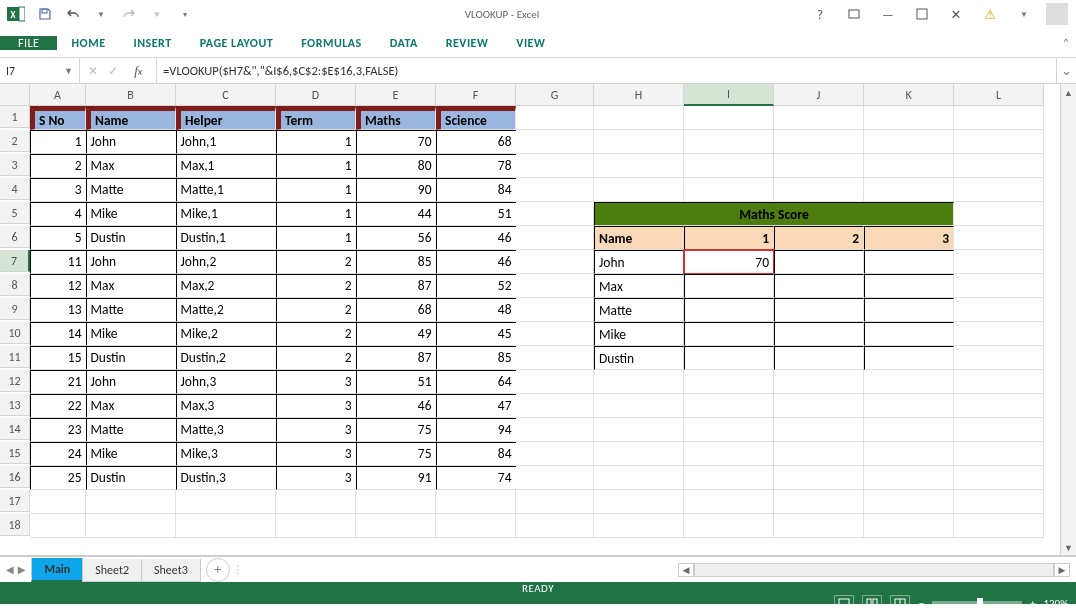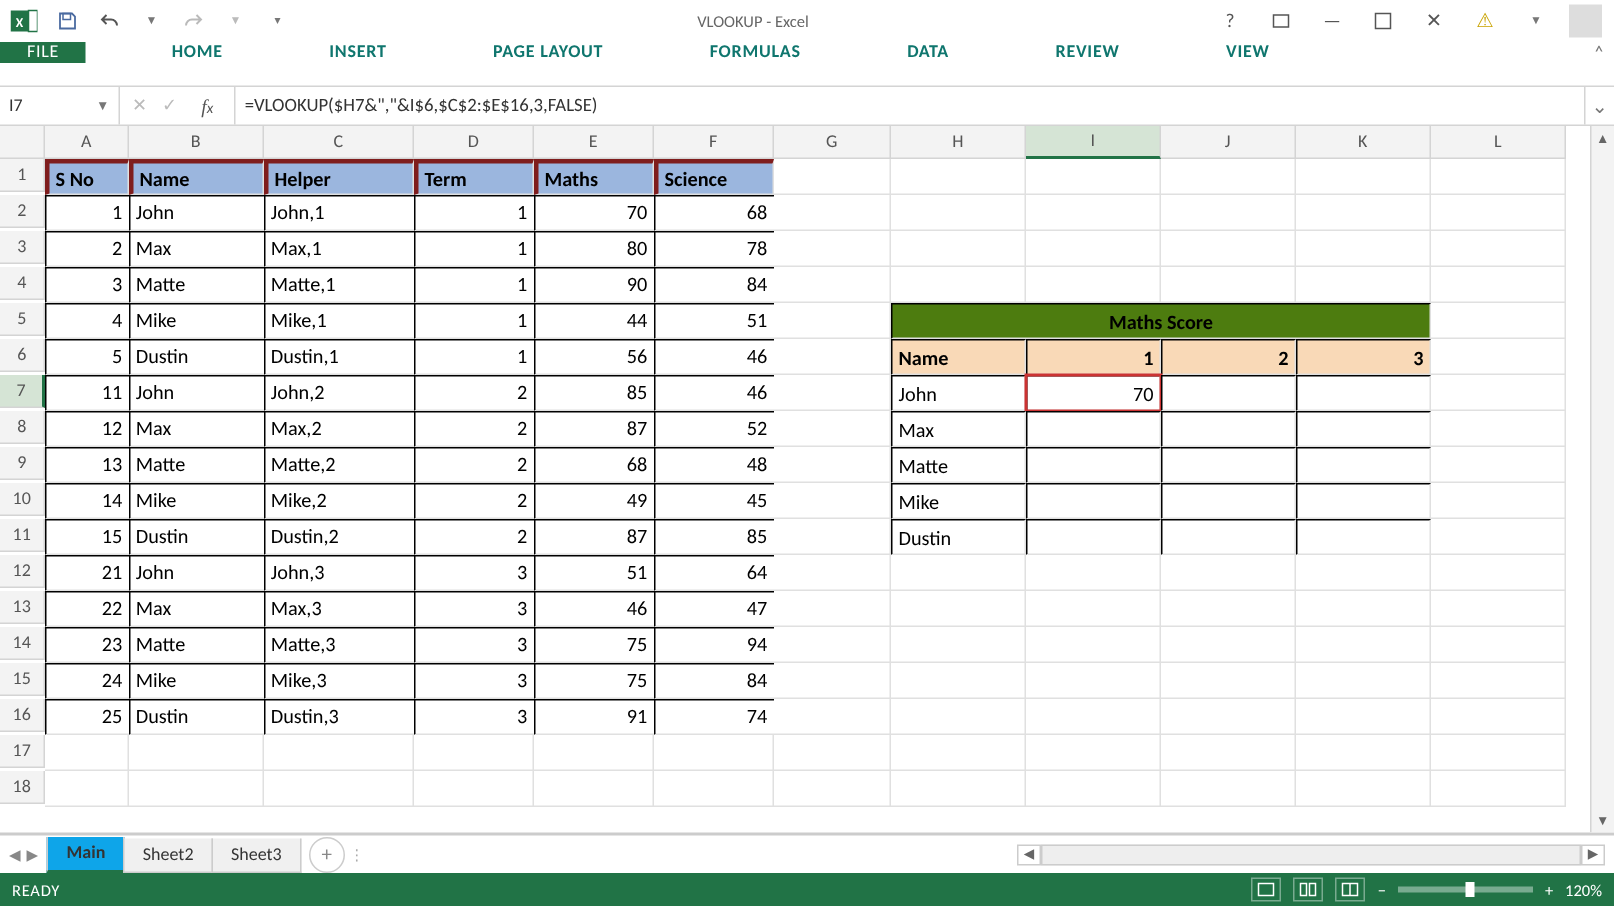--- a/index.html
+++ b/index.html
@@ -10,21 +10,21 @@
 .titlebar .app-icon { width: 24px; height: 20px; margin-left: 4px; display: inline-flex; align-items: center; justify-content: center; }
 .qat { display: flex; align-items: center; gap: 6px; margin-left: 6px; }
 .qat .qbtn { width: 22px; height: 22px; display: inline-flex; align-items: center; justify-content: center; color: #555; cursor: pointer; }
 .titlebar .title { flex: 1; text-align: center; color: #666; font-size: 11px; }
 .titlebar .wincontrols { display: flex; align-items: center; gap: 10px; padding-right: 8px; color: #555; }
 .titlebar .wincontrols .wc { width: 24px; height: 24px; display: inline-flex; align-items: center; justify-content: center; cursor: pointer; }
 .titlebar .wincontrols .avatar { background: #ddd; width: 22px; height: 22px; }
 .titlebar .wincontrols .warn { color: #c9a300; }
 
 
-.ribbon { height: 30px; border-bottom: 1px solid #d4d4d4; display: flex; align-items: flex-start; gap: 43px; }
+.ribbon { height: 30px; border-bottom: 1px solid #d4d4d4; display: flex; align-items: center; }
 .ribbon .tab { padding: 0 14px; display: flex; align-items: center; font-size: 12px; color: #0f766e; cursor: pointer; letter-spacing: 0.5px; font-weight: bold; }
 .ribbon .tab.file { background: #217346; color: #fff; font-weight: 500; padding: 0 18px; }
 .ribbon .spacer { flex: 1; }
 .ribbon .collapse { width: 20px; display: flex; align-items: center; justify-content: center; color: #777; cursor: pointer; }
 
 
 .fxbar { height: 26px; border-bottom: 1px solid #d4d4d4; display: flex; align-items: stretch; background: #fff; }
 .namebox { width: 80px; border-right: 1px solid #d4d4d4; display: flex; align-items: center; padding: 0 6px; font-size: 12px; }
 .namebox .dd { margin-left: auto; color: #777; font-size: 9px; }
 .fxicons { display: flex; align-items: center; border-right: 1px solid #d4d4d4; padding: 0 8px; gap: 10px; color: #888; }
@@ -36,21 +36,21 @@
 
 .gridwrap { position: relative; height: 472px; border-bottom: 1px solid #ccc; overflow: hidden; }
 .grid { display: grid; grid-template-columns: 30px 56px 90px 100px 80px 80px 80px 78px 90px 90px 90px 90px 90px; }
 .colhead, .rowhead { background: #f3f3f3; border-right: 1px solid #d4d4d4; border-bottom: 1px solid #d4d4d4; font-size: 12px; color: #555; display: flex; align-items: center; justify-content: center; height: 22px; }
 .corner { background: #f3f3f3; border-right: 1px solid #d4d4d4; border-bottom: 1px solid #d4d4d4; height: 22px; }
 .colhead.active { background: #d5e4d5; border-bottom: 2px solid #217346; }
 .rowhead.active { background: #d5e4d5; border-right: 2px solid #217346; }
 .cell { border-right: 1px solid transparent; border-bottom: 1px solid transparent; height: 24px; padding: 0 4px; display: flex; align-items: center; font-size: 13.5px; color: #000; background: #fff; }
 .cell.right { justify-content: flex-end; }
 .bordered { border: 1px solid #000; margin: -0.5px; }
-.hdr { background: #9bb6de; font-weight: bold; border: 3px solid #7f1d1d; }
+.hdr { background: #9bb6de; font-weight: bold; border: 5px solid #7f1d1d; }
 .score-title { background: #4d7c0f; font-weight: bold; justify-content: center; border: 1px solid #000; }
 .score-hdr { background: #f9d9b7; font-weight: bold; border: 1px solid #000; }
 .score-cell { border: 1px solid #000; }
 .selected-cell { outline: 2px solid #c33; outline-offset: -1px; }
 
 .cell { border-right: 1px solid #e0e0e0; border-bottom: 1px solid #e0e0e0; }
 
 
 .sheetbar { height: 26px; background: #fff; border-top: 1px solid #ccc; display: flex; align-items: center; }
 .sheetnav { display: flex; gap: 4px; padding: 0 6px; color: #888; }
@@ -58,21 +58,21 @@
 .sheettabs { display: flex; align-items: flex-end; height: 100%; }
 .sheettab { padding: 4px 12px; border: 1px solid #ccc; border-top: none; background: #f0f0f0; font-size: 12px; cursor: pointer; margin-right: -1px; }
 .sheettab.active { background: #0ea5e9; border-bottom: 2px solid #217346; font-weight: 600; }
 .sheetadd { width: 24px; height: 24px; display: inline-flex; align-items: center; justify-content: center; color: #888; cursor: pointer; margin-left: 6px; border: 1px solid #ccc; border-radius: 50%; font-size: 14px; }
 .sheetbar .scroll { margin-left: auto; display: flex; align-items: center; gap: 0; padding-right: 6px; }
 .sheetbar .scroll .track { width: 360px; height: 14px; background: #eee; border: 1px solid #ccc; }
 .sheetbar .scroll .arr { width: 16px; height: 14px; border: 1px solid #ccc; display: inline-flex; align-items: center; justify-content: center; font-size: 9px; color: #666; cursor: pointer; }
 .sheetbar .sep { width: 8px; display: inline-flex; justify-content: center; color: #aaa; margin: 0 4px; font-size: 10px; }
 
 
-.statusbar { height: 22px; background: #217346; color: #fff; display: flex; align-items: center; font-size: 11px; padding: 0 8px; }
+.statusbar { height: 22px; background: #217346; color: #fff; display: flex; align-items: center; font-size: 11px; padding: 0 8px; flex-direction: column; }
 .statusbar .ready { letter-spacing: 0.5px; }
 .statusbar .right { margin-left: auto; display: flex; align-items: center; gap: 8px; }
 .statusbar .viewbtn { width: 20px; height: 16px; display: inline-flex; align-items: center; justify-content: center; border: 1px solid rgba(255,255,255,0.4); cursor: pointer; }
 .statusbar .zoomslider { width: 90px; height: 4px; background: rgba(255,255,255,0.4); position: relative; }
 .statusbar .zoomslider .thumb { position: absolute; left: 50%; top: -3px; width: 6px; height: 10px; background: #fff; }
 
 
 .vscroll-col { position: absolute; right: 0; top: 0; bottom: 0; width: 16px; background: #f3f3f3; border-left: 1px solid #d4d4d4; }
 .vscroll-col .up, .vscroll-col .down { height: 16px; display: flex; align-items: center; justify-content: center; font-size: 9px; color: #666; cursor: pointer; }
 .vscroll-col .down { position: absolute; bottom: 0; width: 100%; }

